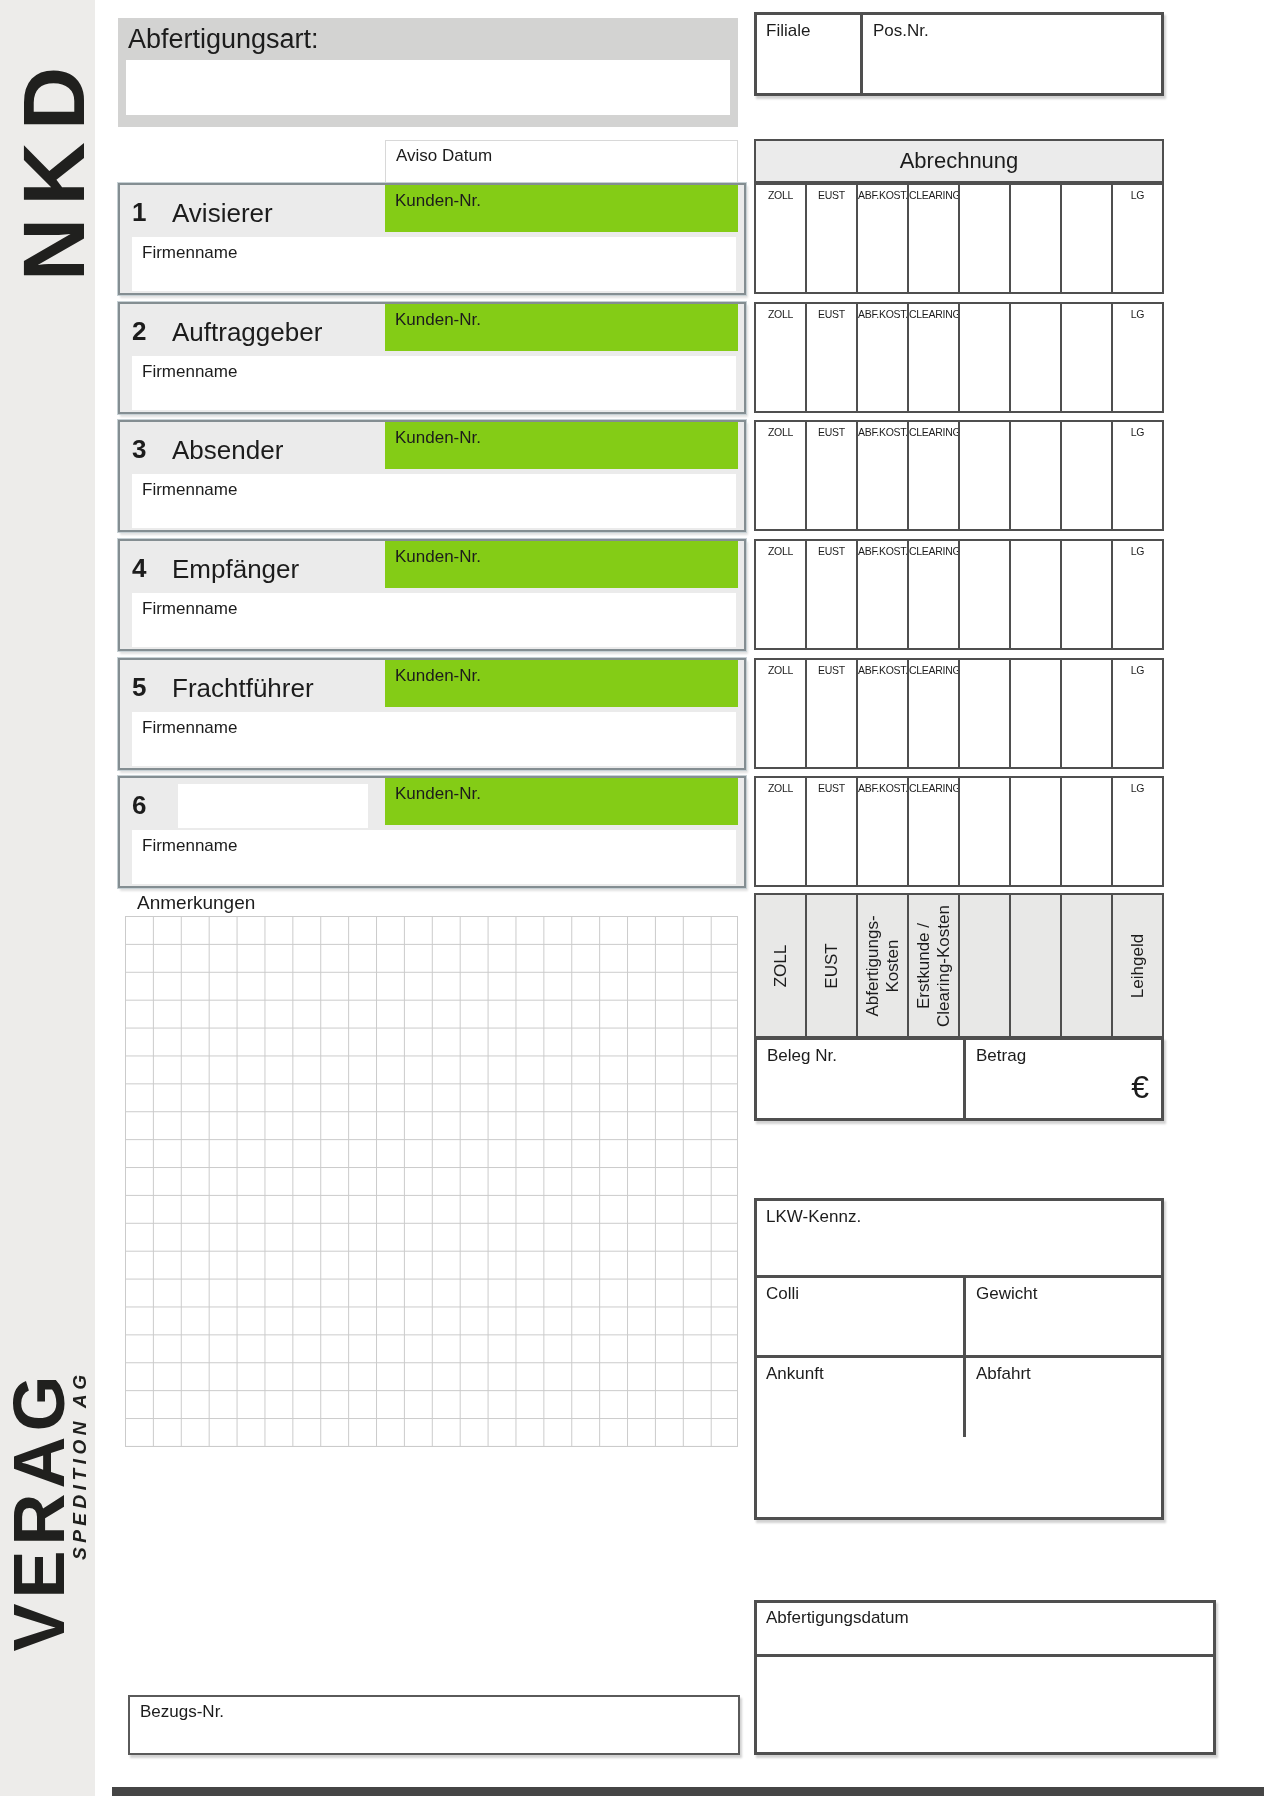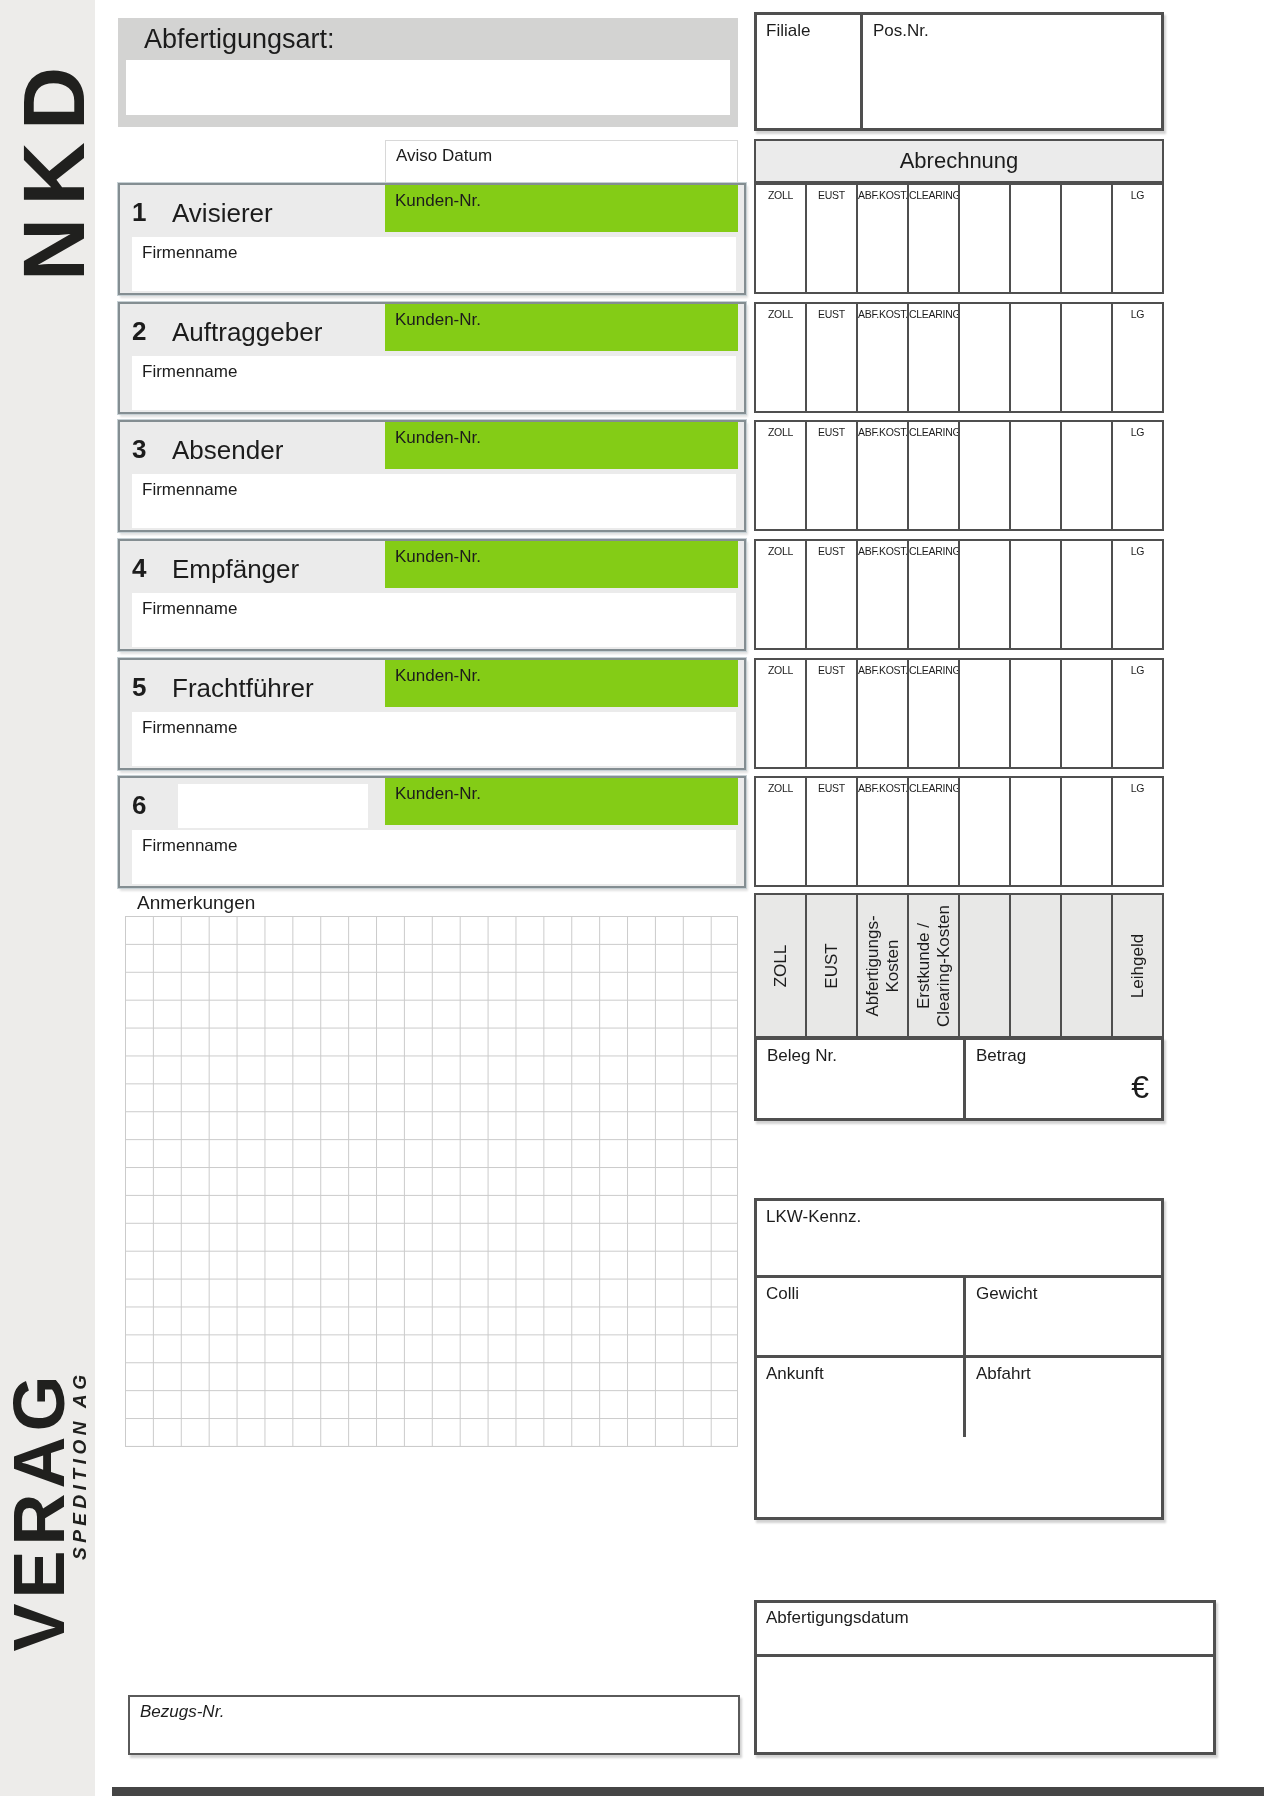--- a/index.html
+++ b/index.html
@@ -16,21 +16,21 @@
   .verag .big{font-size:72px;font-weight:bold;letter-spacing:5px;line-height:0.82;white-space:nowrap;}
   .verag .sub{font-size:19px;font-style:italic;font-weight:bold;letter-spacing:4.5px;line-height:1.2;white-space:nowrap;}
 
   .bottombar{position:absolute;left:112px;top:1787px;width:1152px;height:9px;background:#454545;}
 
   
   .flabel{font-size:17px;color:#1c1c1c;}
 
   
   .abfart{position:absolute;left:118px;top:18px;width:620px;height:109px;background:#d3d3d2;}
-  .abfart .t{position:absolute;left:10px;top:6px;font-size:27px;margin-left:16px;}
+  .abfart .t{position:absolute;left:10px;top:6px;font-size:27px;}
   .abfart .inp{position:absolute;left:8px;top:42px;width:604px;height:55px;background:#fff;}
 
   
   .aviso{position:absolute;left:385px;top:140px;width:353px;height:43px;background:#fff;
          border:1px solid #d8d8d8;box-sizing:border-box;}
   .aviso .flabel{position:absolute;left:10px;top:5px;}
 
   
   .section{position:absolute;left:118px;width:628px;height:112px;background:#ebebeb;
            border:2px solid #848e92;box-sizing:border-box;
@@ -47,27 +47,27 @@
   
   .anm-label{position:absolute;left:137px;top:892px;font-size:19px;}
   .anm-grid{position:absolute;left:125px;top:916px;width:613px;height:531px;
             background-image:linear-gradient(#cbcbcb 1px, transparent 1px),
                              linear-gradient(90deg,#cbcbcb 1px, transparent 1px);
             background-size:27.9px 27.9px;border-right:1px solid #cbcbcb;border-bottom:1px solid #cbcbcb;
             box-sizing:border-box;}
 
   
   .bezugs{position:absolute;left:128px;top:1695px;width:612px;height:60px;background:#fff;
-          border:2px solid #5a5a5a;box-sizing:border-box;box-shadow:2px 3px 2px rgba(0,0,0,.18);font-style:italic;}
+          border:2px solid #5a5a5a;box-sizing:border-box;box-shadow:2px 3px 2px rgba(0,0,0,.18);}
   .bezugs .flabel{position:absolute;left:10px;top:5px;}
 
   
   .rbox{position:absolute;background:#fff;border:3px solid #4f4f4f;box-sizing:border-box;
         box-shadow:2px 3px 2px rgba(0,0,0,.18);}
-  .filiale{left:754px;top:12px;width:410px;height:119px;}
+  .filiale{left:754px;top:12px;width:410px;height:84px;}
   .filiale .divider{position:absolute;left:103px;top:0;bottom:0;width:3px;background:#4f4f4f;}
   .filiale .l1{position:absolute;left:9px;top:6px;}
   .filiale .l2{position:absolute;left:116px;top:6px;}
 
   .abr-head{position:absolute;left:754px;top:139px;width:410px;height:44px;background:#ebebeb;
             border:2px solid #4f4f4f;box-sizing:border-box;display:flex;align-items:center;justify-content:center;
             font-size:22px;}
 
   .abr-row{position:absolute;left:754px;width:410px;height:111px;background:#fff;
            border:2px solid #4f4f4f;box-sizing:border-box;display:flex;}

